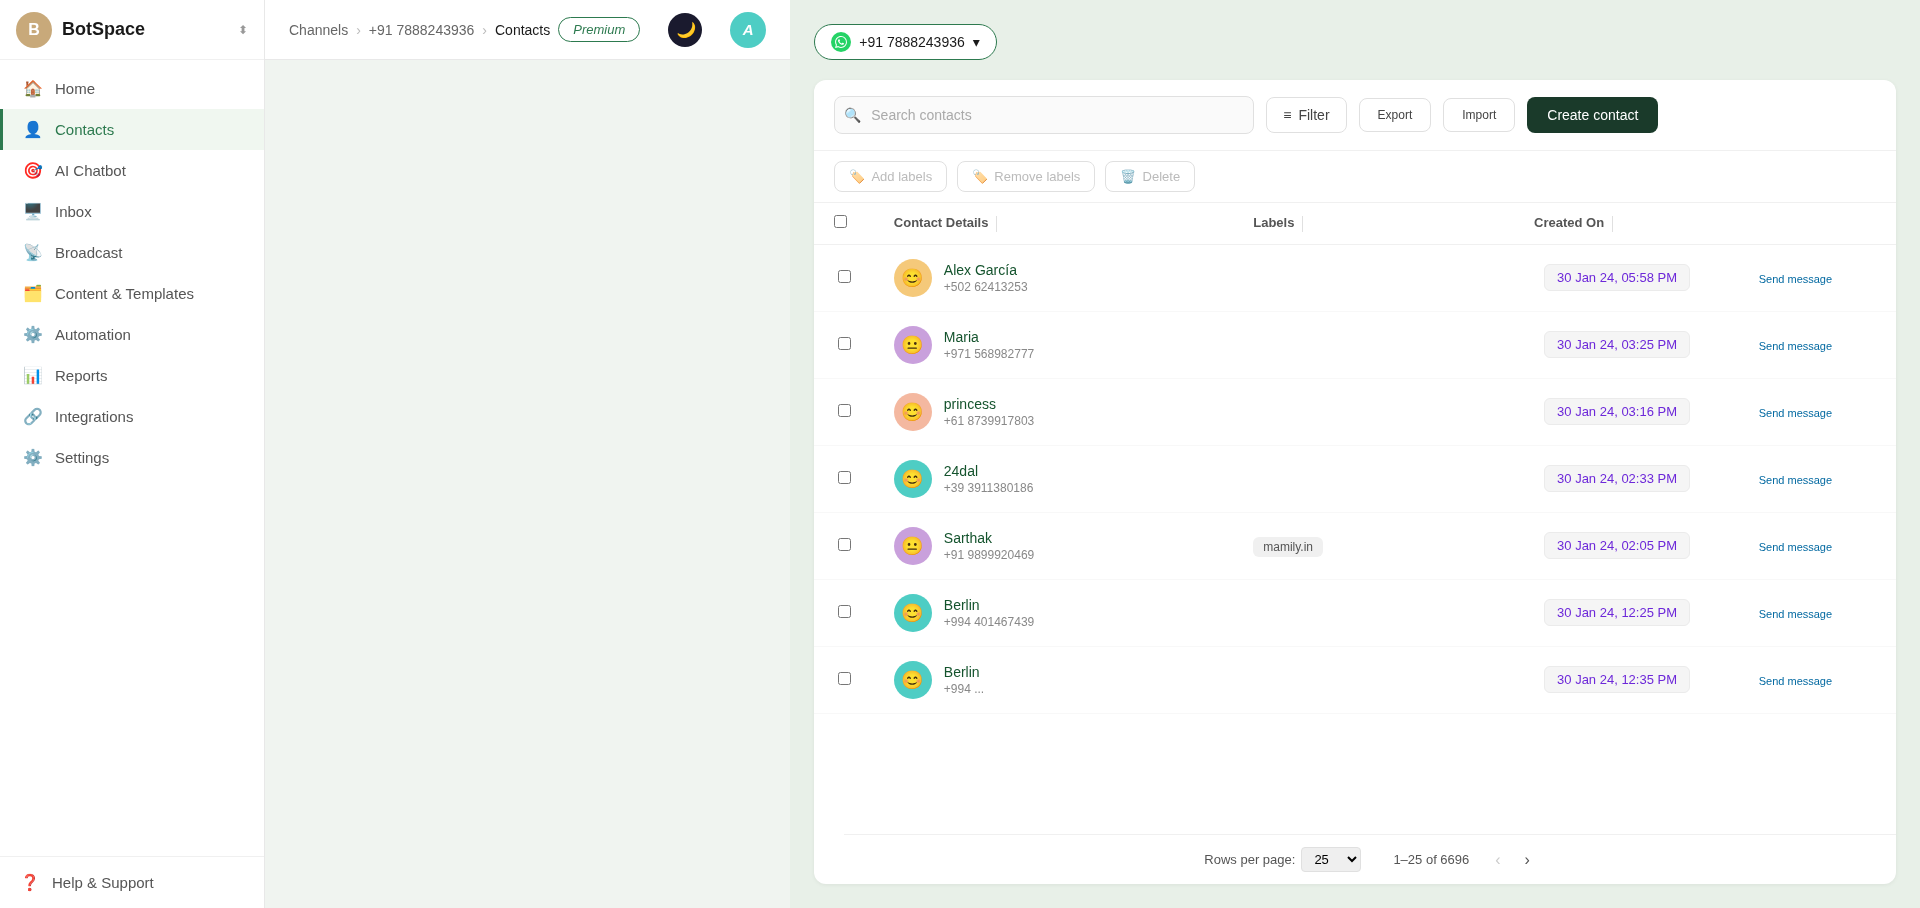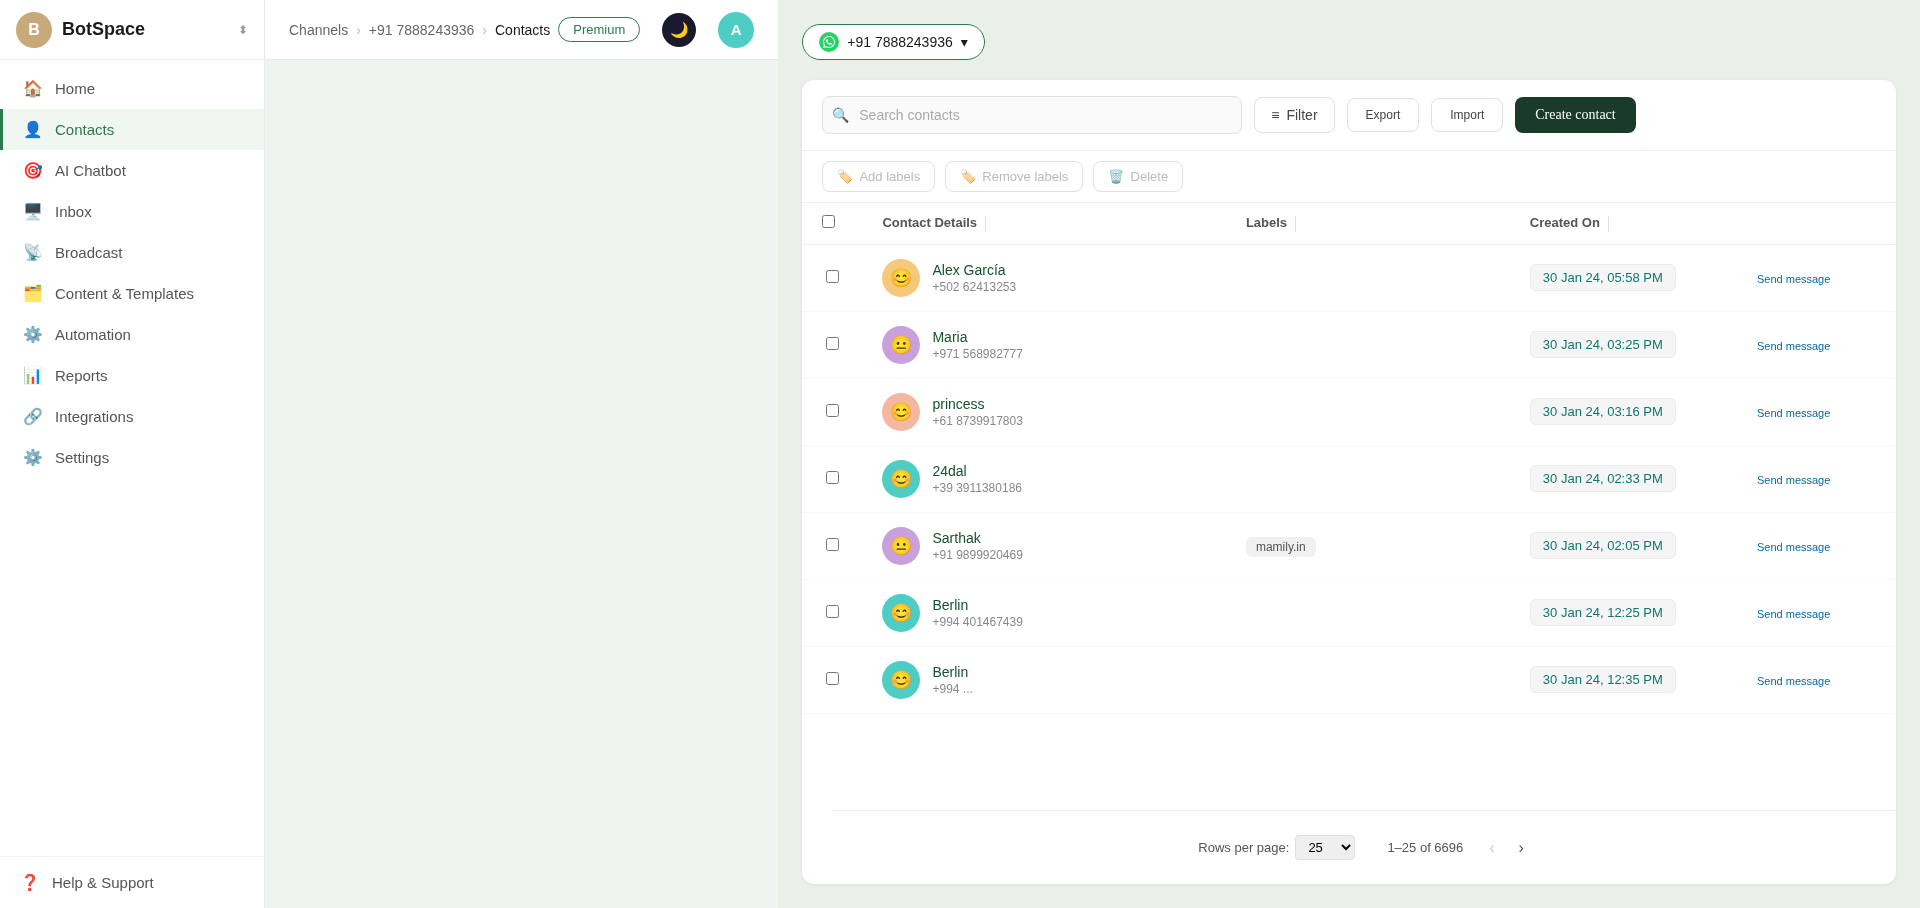--- a/index.html
+++ b/index.html
@@ -110,21 +110,22 @@
       gap: 8px;
       font-size: 14px;
       color: #666;
     }
     .breadcrumb-sep { color: #bbb; }
     .breadcrumb-current { color: #1a1a1a; font-weight: 500; }
     .topbar-right {
       margin-left: auto;
       display: flex;
       align-items: center;
-      gap: 22px;
+      gap: 28px;
+      font-style: italic;
     }
     .premium-badge {
       border: 1.5px solid #2d7a4f;
       color: #2d7a4f;
       padding: 4px 14px;
       border-radius: 20px;
       font-size: 13px;
       font-weight: 500;
       cursor: pointer;
     }
@@ -256,21 +257,20 @@
     }
     .create-contact-btn {
       background: #1a3a2a;
       color: #fff;
       border: none;
       border-radius: 8px;
       padding: 10px 20px;
       font-size: 14px;
       font-weight: 500;
       cursor: pointer;
-      font-family: Liberation Serif, serif;
     }
 
     
     .label-actions {
       display: flex;
       align-items: center;
       gap: 10px;
       padding: 10px 20px;
       border-bottom: 1px solid #f0f0f0;
     }
@@ -354,37 +354,38 @@
       border-radius: 6px;
       padding: 3px 10px;
       font-size: 12px;
     }
     .date-badge {
       background: #f5f5f5;
       border: 1px solid #ebebeb;
       border-radius: 6px;
       padding: 5px 12px;
       font-size: 13px;
-      color: #0f766e;
+      color: #6d28d9;
       display: inline-block;
+      margin-left: 10px;
     }
     .send-msg-link {
       color: #0369a1;
       font-size: 11px;
       font-weight: 500;
       cursor: pointer;
       text-decoration: none;
     }
 
     
     .pagination {
       display: flex;
       align-items: center;
       justify-content: center;
-      padding: 24px 20px;
+      padding: 12px 20px;
       border-top: 1px solid #f0f0f0;
       gap: 12px;
       font-size: 13px;
       color: #555;
       margin-left: 30px;
     }
     .rows-per-page {
       display: flex;
       align-items: center;
       gap: 6px;

